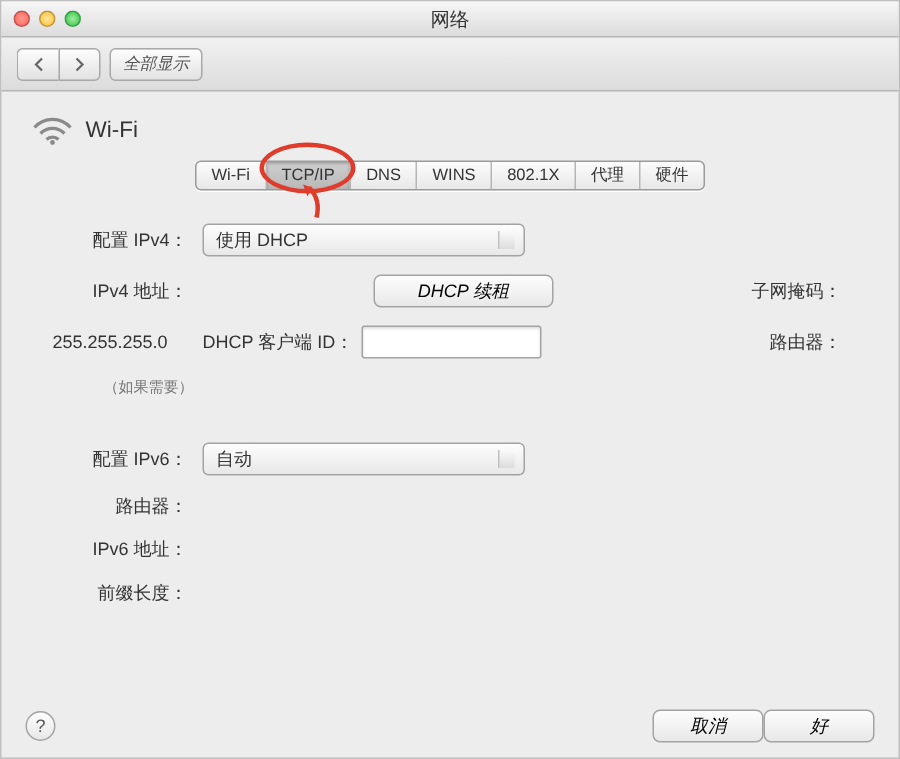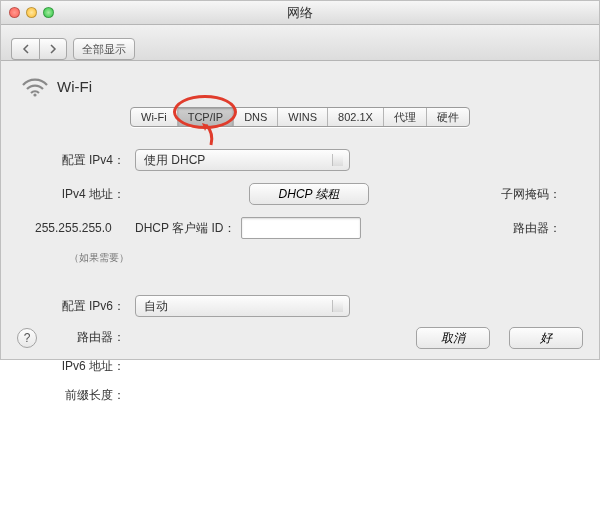--- a/index.html
+++ b/index.html
@@ -1,25 +1,25 @@
 <!DOCTYPE html>
 <html><head>
 <meta charset="utf-8">
 <style>
 * { box-sizing: border-box; margin: 0; padding: 0; font-family: "Lucida Grande", "Helvetica Neue", sans-serif; }
 body { background: #fff; width: 600px; height: 506px; overflow: hidden; }
-.window { width: 600px; height: 360px; background: #ededed; border: 1px solid #bfbfbf; position: relative; }
+.window { width: 600px; height: 506px; background: #ededed; border: 1px solid #bfbfbf; position: relative; }
 .titlebar { height: 24px; background: linear-gradient(#f6f6f6, #dcdcdc); border-bottom: 1px solid #b5b5b5; display: flex; align-items: center; padding: 0 8px; position: relative; }
 .traffic { display: flex; gap: 6px; }
 .tl { width: 11px; height: 11px; border-radius: 50%; border: 1px solid rgba(0,0,0,.25); }
 .tl.close { background: radial-gradient(#ff9a8f, #ff5f57); }
 .tl.min { background: radial-gradient(#ffe79f, #ffbd2e); }
 .tl.zoom { background: radial-gradient(#a7e9a1, #28c840); }
 .title { position: absolute; left: 0; right: 0; text-align: center; font-size: 13px; color: #333; }
-.toolbar { height: 36px; background: linear-gradient(#f1f1f1, #dcdcdc); border-bottom: 1px solid #b5b5b5; display: flex; align-items: flex-end; padding: 0 10px; gap: 6px; }
+.toolbar { height: 36px; background: linear-gradient(#f1f1f1, #dcdcdc); border-bottom: 1px solid #b5b5b5; display: flex; align-items: center; padding: 0 10px; gap: 6px; font-style: italic; }
 .tb-btn { height: 22px; border: 1px solid #a8a8a8; border-radius: 4px; background: linear-gradient(#fdfdfd, #e2e2e2); display: flex; align-items: center; justify-content: center; padding: 0 8px; font-size: 11px; color: #555; }
 .tb-arrows { display: flex; }
 .tb-arrows .tb-btn:first-child { border-top-right-radius: 0; border-bottom-right-radius: 0; border-right: 0; width: 28px; padding: 0; }
 .tb-arrows .tb-btn:last-child { border-top-left-radius: 0; border-bottom-left-radius: 0; width: 28px; padding: 0; }
 .content { position: relative; padding: 10px 18px 10px 18px; }
 .header-row { display: flex; align-items: center; gap: 8px; padding: 4px 2px 12px 2px; }
 .wifi-icon { width: 28px; height: 22px; display: flex; align-items: flex-end; justify-content: center; }
 .header-row .name { font-size: 15px; color: #333; }
 .tabs { display: flex; justify-content: center; margin-top: -2px; }
 .seg { display: flex; border: 1px solid #9b9b9b; border-radius: 4px; overflow: hidden; height: 20px; background: linear-gradient(#fcfcfc, #e8e8e8); box-shadow: 0 1px 0 #fff; }
@@ -31,21 +31,21 @@
 .label { text-align: right; padding-right: 4px; white-space: nowrap; }
 .value { color: #333; }
 .dropdown { position: relative; height: 22px; width: 215px; border: 1px solid #a3a3a3; border-radius: 4px; background: linear-gradient(#fdfdfd, #e8e8e8); display: flex; align-items: center; padding: 0 22px 0 8px; font-size: 12px; }
 .dropdown::after { content: ""; position: absolute; right: 6px; top: 4px; width: 10px; height: 12px; background: linear-gradient(#fafafa, #dcdcdc); border-left: 1px solid #c0c0c0; }
 .dropdown .arrows { position: absolute; right: 8px; top: 3px; font-size: 7px; line-height: 7px; color: #555; display: flex; flex-direction: column; align-items: center; }
 .btn { height: 22px; border: 1px solid #a3a3a3; border-radius: 5px; background: linear-gradient(#fdfdfd, #e8e8e8); font-size: 12px; padding: 0 14px; display: inline-flex; align-items: center; justify-content: center; font-style: italic; }
 .input { height: 22px; width: 120px; border: 1px solid #a3a3a3; border-radius: 2px; background: #fff; box-shadow: inset 0 1px 2px rgba(0,0,0,.15); }
 .hint { font-size: 10px; color: #777; text-align: right; }
 .footer { position: absolute; bottom: 10px; left: 16px; right: 16px; display: flex; align-items: center; justify-content: space-between; }
 .help { width: 20px; height: 20px; border-radius: 50%; border: 1px solid #a3a3a3; background: linear-gradient(#fdfdfd, #e8e8e8); display: flex; align-items: center; justify-content: center; font-size: 12px; color: #555; }
-.footer-btns { display: flex; gap: 19px; border-radius: 11px; }
+.footer-btns { display: flex; gap: 0; border-radius: 11px; }
 .footer-btns .btn { min-width: 74px; }
 .highlight-oval { position: absolute; width: 64px; height: 34px; border: 3px solid #e03c2c; border-radius: 50% / 50%; pointer-events: none; }
 .highlight-arrow { position: absolute; pointer-events: none; }
 .dhcp-area { display: flex; flex-direction: column; align-items: flex-end; gap: 10px; }
 </style>
 </head>
 <body>
 
 <div class="window">
   <div class="titlebar">

